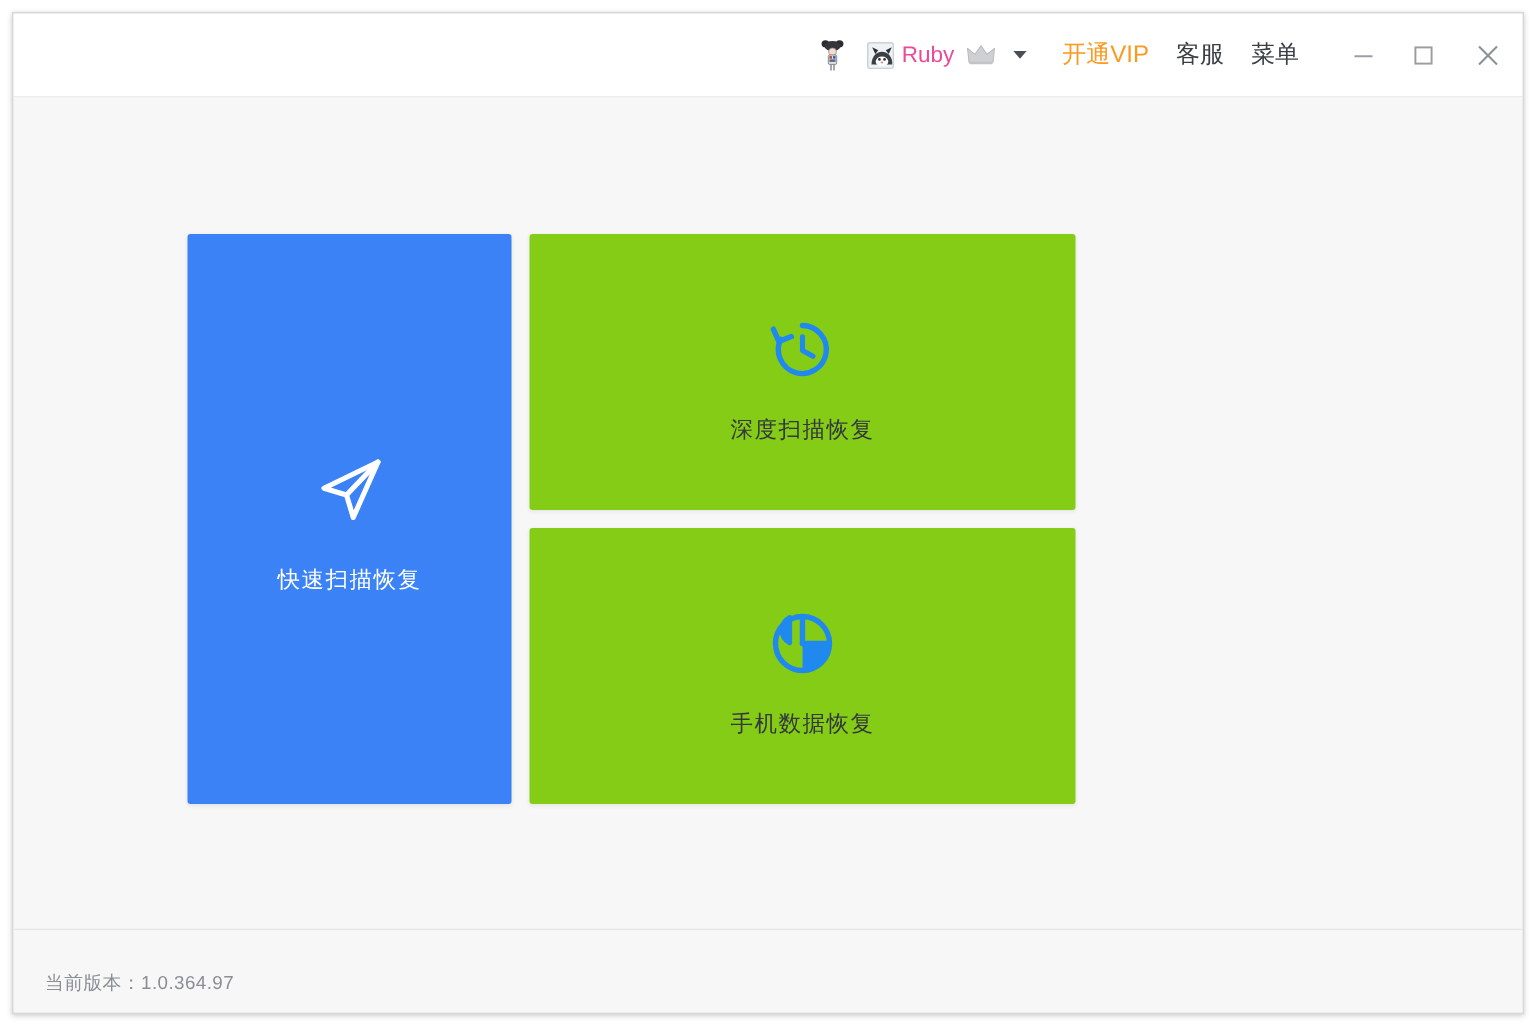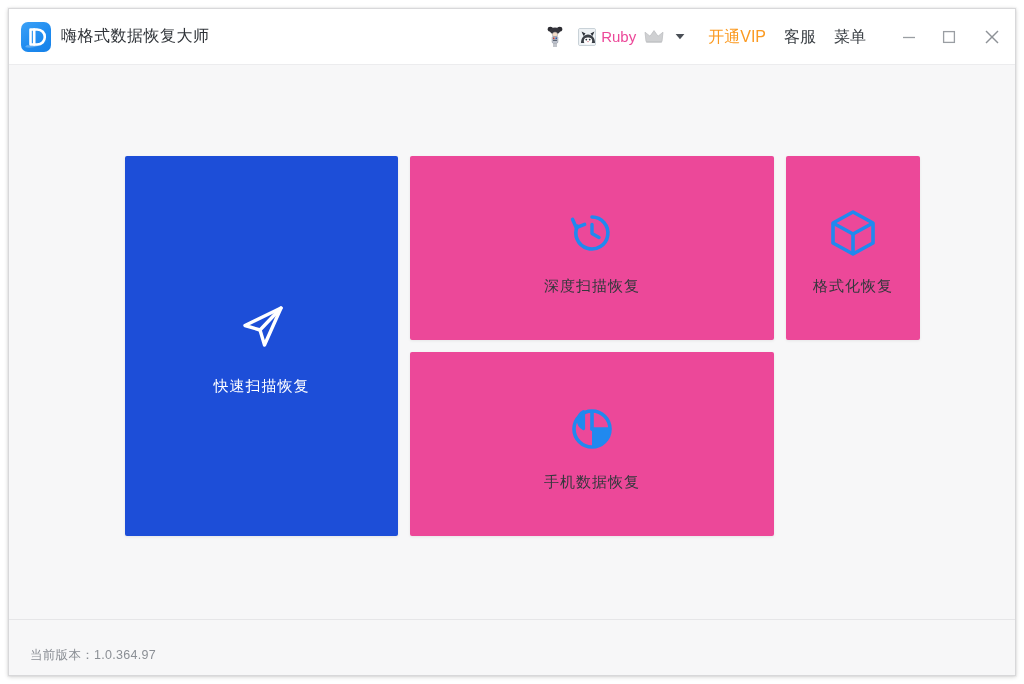--- a/index.html
+++ b/index.html
@@ -171,40 +171,40 @@
     border-radius: 2px;
     display: flex;
     flex-direction: column;
     align-items: center;
     justify-content: center;
     cursor: pointer;
     user-select: none;
   }
 
   .tile-primary {
-    width: 273px;
-    background: #1d4ed8;
+    width: 216px;
+    background: #3b82f6;
     box-shadow: 0 1px 3px rgba(0,0,0,0.08);
   }
   .tile-primary .tile-label { color: #ffffff; }
 
   .grid-right {
     flex: 1;
     display: flex;
     flex-direction: column;
     gap: 12px;
   }
   .grid-row {
     flex: 1;
     display: flex;
     gap: 12px;
   }
 
   .tile-white {
-    background: #ec4899;
+    background: #84cc16;
     box-shadow: 0 1px 3px rgba(0,0,0,0.07);
   }
   .tile-wide { flex: 0 0 364px; }
   .tile-narrow { flex: 1; }
   .tile-white .tile-label { color: #34383d; }
 
   .tile-icon {
     height: 58px;
     display: flex;
     align-items: flex-end;
@@ -236,30 +236,20 @@
     margin-top: 15px;
   }
 </style>
 </head>
 <body>
 
 <div id="app-window">
 
   <div id="title-bar">
 
-    <div class="brand">
-      <span class="brand-logo">
-        <svg width="30" height="30" viewBox="0 0 30 30">
-          <path d="M4 25 C9 27, 20 25, 27 17 C22 23, 12 25, 6 23 Z" fill="#ffffff" opacity="0.28"></path>
-          <path d="M9.5 7.5 L16 7.5 C21 7.5 23.8 11 23.8 15 C23.8 19 21 22.5 16 22.5 L9.5 22.5 Z" fill="none" stroke="#ffffff" stroke-width="2.6" stroke-linejoin="round"></path>
-          <path d="M13.2 7.5 L13.2 22.5" stroke="#ffffff" stroke-width="2.6" stroke-linecap="round"></path>
-        </svg>
-      </span>
-      <span class="brand-title">嗨格式数据恢复大师</span>
-    </div>
 
     <div class="titlebar-right">
 
       <span class="mascot-icon">
         <svg width="16" height="22" viewBox="0 0 16 22">
           <ellipse cx="3.3" cy="3.2" rx="2.6" ry="2.4" fill="#2c2c32"></ellipse>
           <ellipse cx="12.7" cy="3.2" rx="2.6" ry="2.4" fill="#2c2c32"></ellipse>
           <ellipse cx="8" cy="4.8" rx="5.2" ry="3.4" fill="#35353c"></ellipse>
           <circle cx="8" cy="8.6" r="2.6" fill="#f3dcc8" stroke="#8a8a90" stroke-width="0.5"></circle>
           <rect x="5.2" y="10.6" width="5.6" height="6.4" rx="1" fill="#d6dae3" stroke="#7b8190" stroke-width="0.6"></rect>
@@ -345,30 +335,20 @@
             <span class="tile-icon">
               <svg width="52" height="52" viewBox="0 0 52 52">
                 <path d="M26 10 A16 16 0 1 1 11.4 19.2" fill="none" stroke="#2089ef" stroke-width="3.6" stroke-linecap="round"></path>
                 <path d="M6.6 12.4 L10.2 20.6 L18.6 17.4" fill="none" stroke="#2089ef" stroke-width="3.6" stroke-linecap="round" stroke-linejoin="round"></path>
                 <path d="M26 17.5 L26 26.6 L33 30.5" fill="none" stroke="#2089ef" stroke-width="3.4" stroke-linecap="round" stroke-linejoin="round"></path>
               </svg>
             </span>
             <span class="tile-label">深度扫描恢复</span>
           </div>
 
-          <div class="tile tile-white tile-narrow">
-            <span class="tile-icon">
-              <svg width="50" height="52" viewBox="0 0 50 52">
-                <path d="M25 5 L45 16 L45 36 L25 47 L5 36 L5 16 Z" fill="none" stroke="#2089ef" stroke-width="3.6" stroke-linejoin="round"></path>
-                <path d="M5 16 L25 27 L45 16" fill="none" stroke="#2089ef" stroke-width="3.6" stroke-linejoin="round"></path>
-                <path d="M25 27 L25 47" fill="none" stroke="#2089ef" stroke-width="3.6" stroke-linejoin="round"></path>
-              </svg>
-            </span>
-            <span class="tile-label">格式化恢复</span>
-          </div>
 
         </div>
 
         <div class="grid-row">
 
           <div class="tile tile-white tile-wide">
             <span class="tile-icon">
               <svg width="52" height="52" viewBox="0 0 52 52">
                 <path d="M26 8 A18 18 0 1 0 26 44 A18 18 0 0 0 26 8" fill="none" stroke="#2089ef" stroke-width="3.6"></path>
                 <path d="M26 26 L26 8 A18 18 0 0 1 44 26 Z" fill="none" stroke="none"></path>

